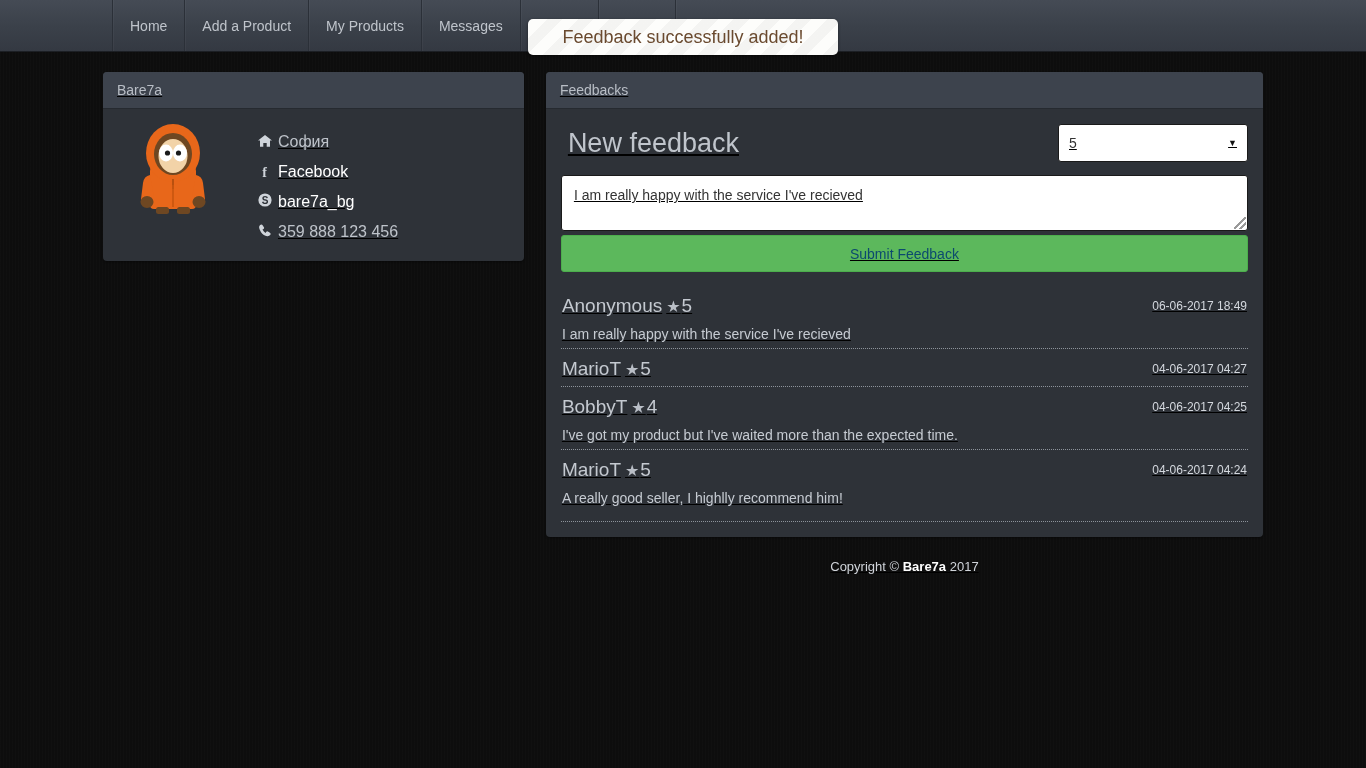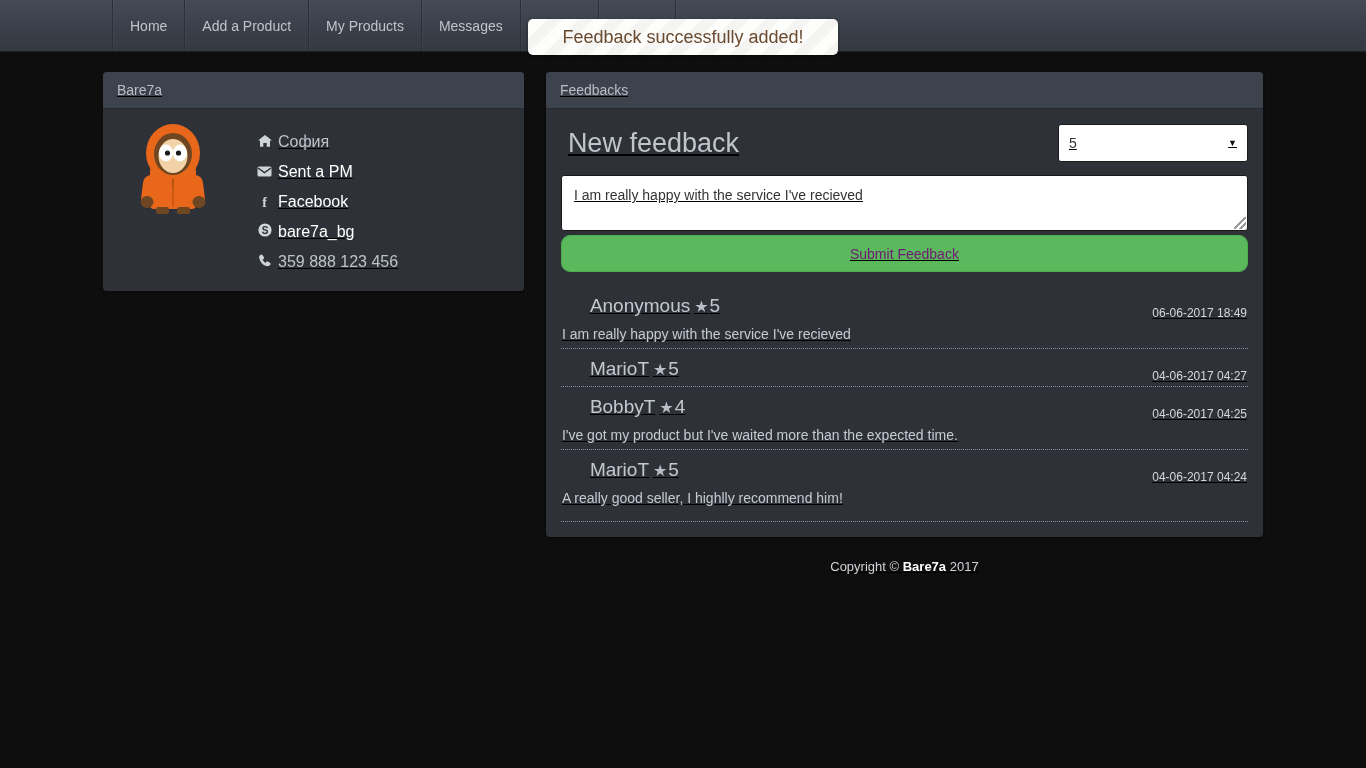--- a/index.html
+++ b/index.html
@@ -157,35 +157,34 @@
       linear-gradient(135deg, transparent 0 70%, #9a9a9a 70% 80%, transparent 80% 100%);
     pointer-events: none;
   }
   .submit-btn {
     display: block;
     width: 100%;
     margin-top: 4px;
     height: 37px;
     background: #5cb85c;
     border: 1px solid #4cae4c;
-    border-radius: 9px;
-    color: #701a75;
+    border-radius: 3px;
+    color: #0c4a6e;
     font-size: 14px;
     font-family: "Liberation Sans", sans-serif;
     cursor: pointer;
   }
 
   .fb-list { margin-top: 18px; }
   .fb-entry { padding-bottom: 3px; }
   .fb-entry + .fb-entry { border-top: 1px dotted #8d939b; padding-top: 4px; }
   .fb-list .fb-entry:last-child { border-bottom: 1px dotted #8d939b; padding-bottom: 12px; }
   .fb-entry-head {
-    display: flex; align-items: flex-end; justify-content: space-between;
+    display: flex; align-items: center; justify-content: space-between;
     padding: 2px 1px 0 1px;
-    margin-left: 28px;
   }
   .fb-author {
     color: #c4c9d0;
     font-size: 19px;
     line-height: 27px;
   }
   .fb-star { color: #b9bec6; font-size: 16px; margin: 0 1px 0 4px; }
   .fb-score { color: #c4c9d0; }
   .fb-date { color: #d4d8de; font-size: 12px; white-space: nowrap; }
   .fb-text {
@@ -272,28 +271,20 @@
               <path d="M50 66 v22" stroke="#c7560f" stroke-width="1.6" fill="none"></path>
             </svg>
           </div>
           <ul class="profile-list">
             <li>
               <span class="ic">
                 <svg width="14" height="12" viewBox="0 0 14 12">
                   <path d="M7 0 L0 5.6 h2 v6.2 h3.3 V7.9 h3.4 v3.9 H12 V5.6 h2 z" fill="#cfd4da"></path>
                 </svg>
               </span><span>София</span>
-            </li>
-            <li>
-              <span class="ic">
-                <svg width="15" height="11" viewBox="0 0 15 11">
-                  <rect x="0.5" y="0.5" width="14" height="10" rx="1.5" fill="#cfd4da"></rect>
-                  <path d="M1 2 L7.5 6.6 L14 2" stroke="#2e3238" stroke-width="1.5" fill="none"></path>
-                </svg>
-              </span><a href="#">Sent a PM</a>
             </li>
             <li>
               <span class="ic fb-glyph">f</span><a href="#">Facebook</a>
             </li>
             <li>
               <span class="ic">
                 <svg width="14" height="14" viewBox="0 0 14 14">
                   <circle cx="7" cy="7" r="6.6" fill="#cfd4da"></circle>
                   <text x="7" y="10.6" font-size="10" font-family="Liberation Sans, sans-serif" font-weight="bold" fill="#2e3238" text-anchor="middle">S</text>
                 </svg>

